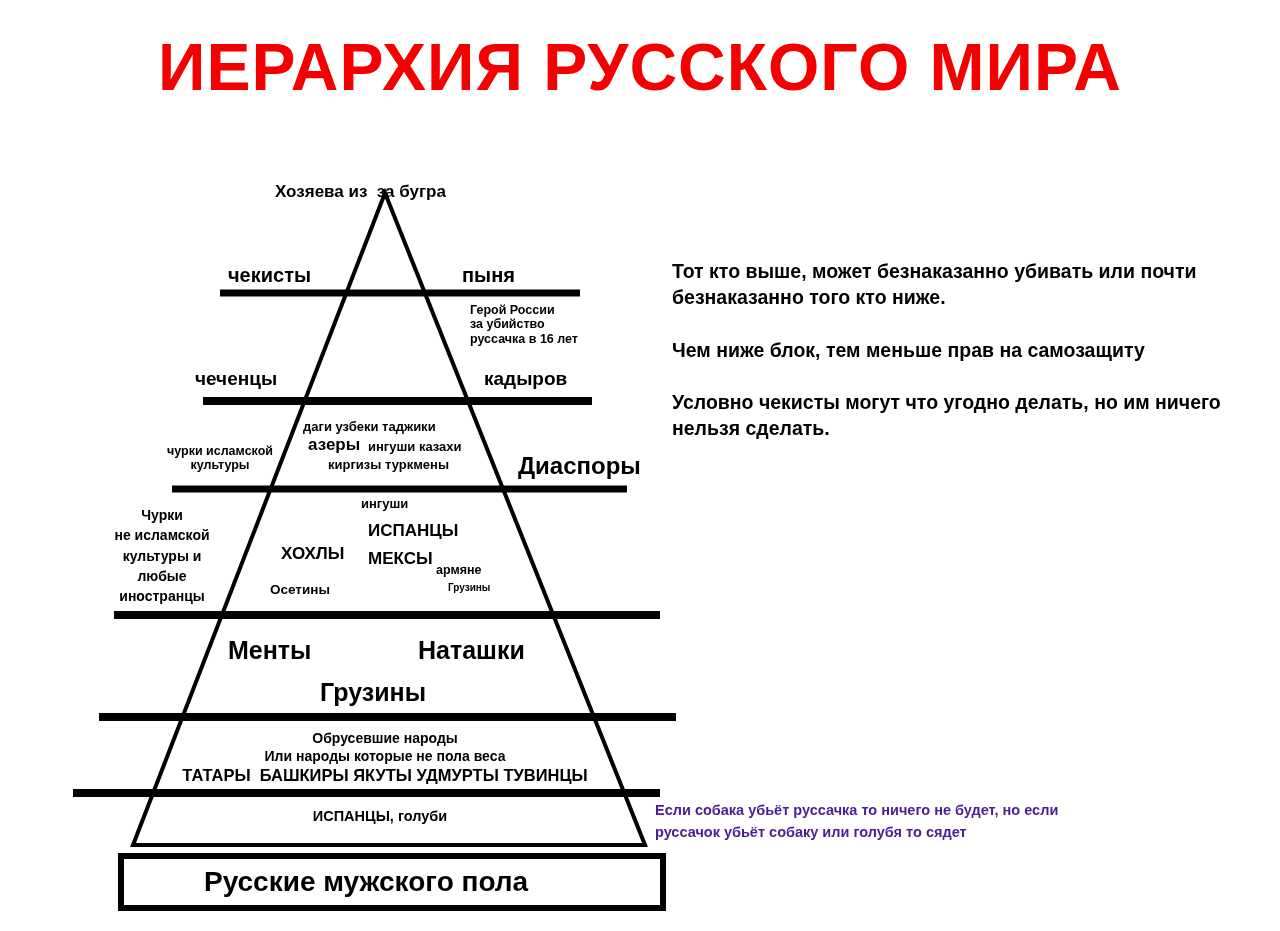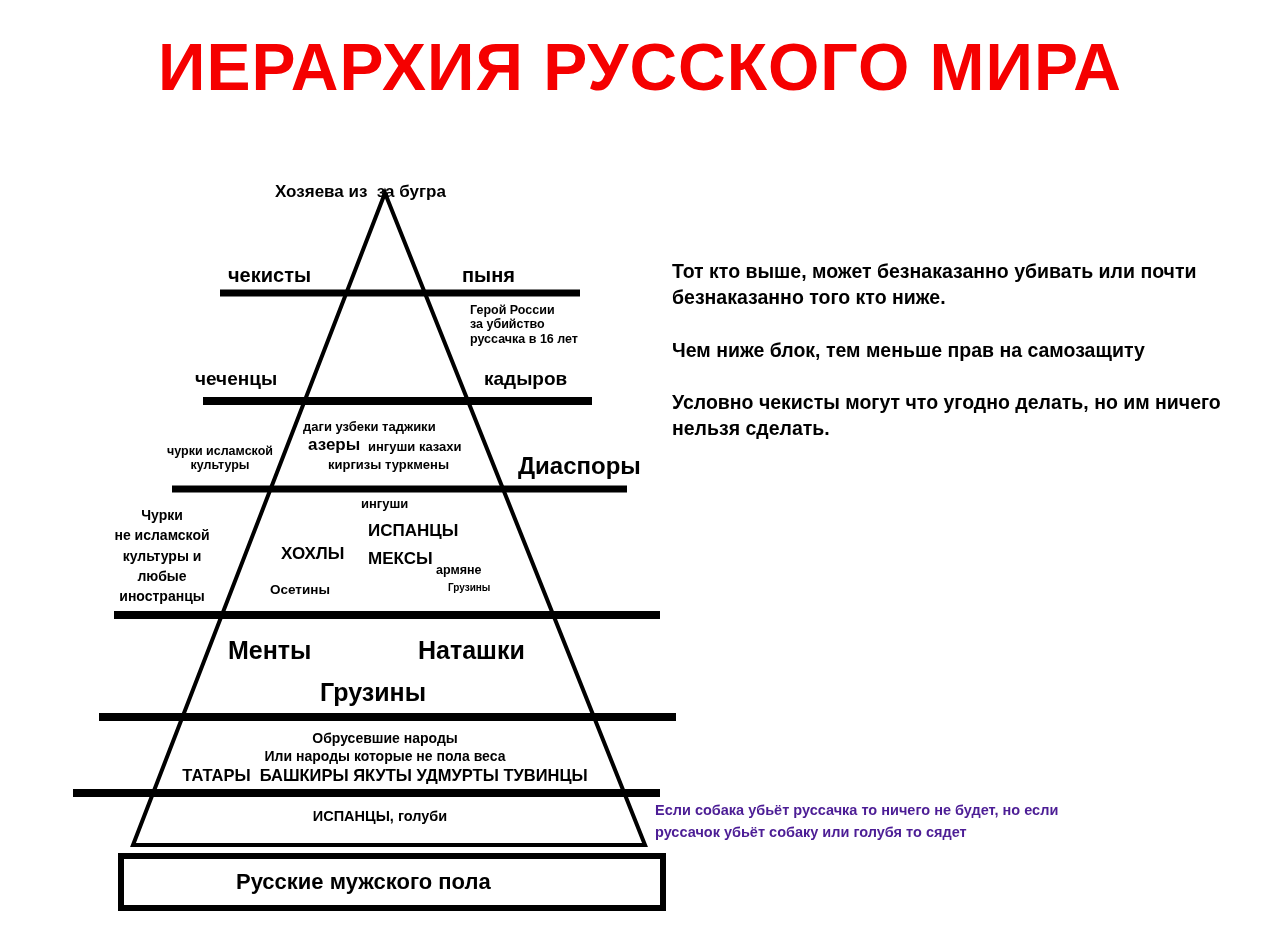--- a/index.html
+++ b/index.html
@@ -78,22 +78,22 @@
     left: 118px;
     top: 853px;
     width: 548px;
     height: 58px;
     border: 6px solid #000;
     box-sizing: border-box;
     display: flex;
     align-items: center;
   }
   #bottom-box span {
-    margin-left: 112px;
-    font-size: 22px;
+    margin-left: 80px;
+    font-size: 28px;
     font-weight: bold;
   }
 </style>
 </head>
 <body>
 
 <div id="title">ИЕРАРХИЯ РУССКОГО МИРА</div>
 
 <div id="pyramid-area">
 

